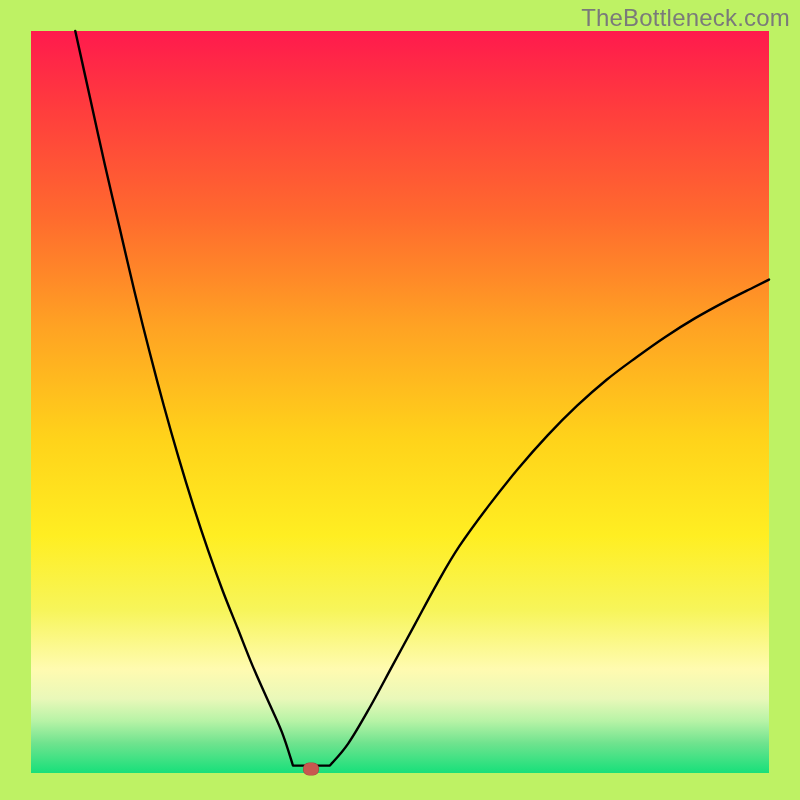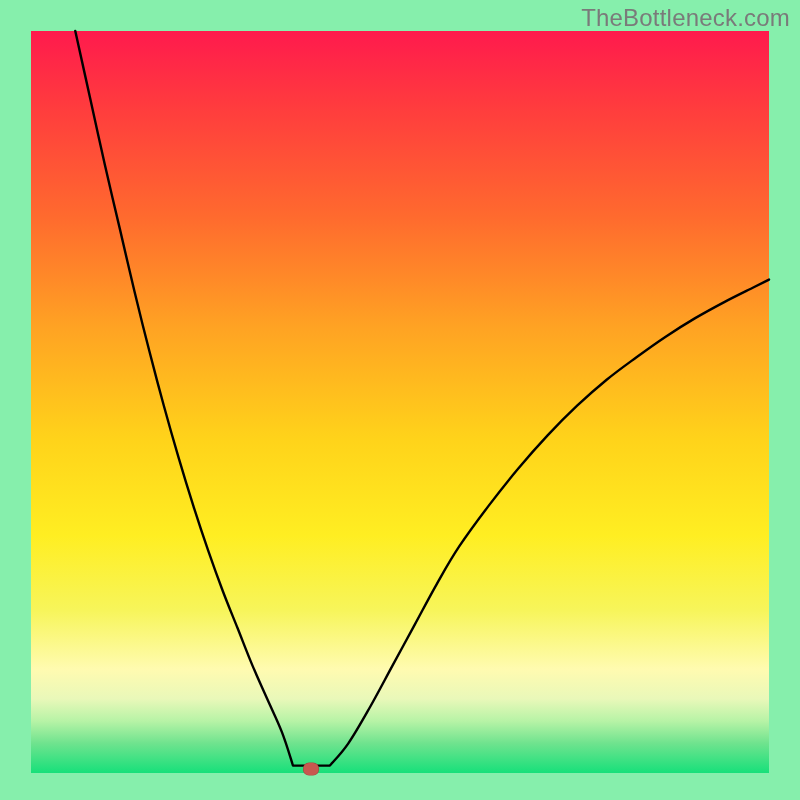--- a/index.html
+++ b/index.html
@@ -8,21 +8,21 @@
     width: 800px;
     height: 800px;
     background: #000;
     overflow: hidden;
     font-family: Arial, Helvetica, sans-serif;
   }
   .frame {
     position: relative;
     width: 800px;
     height: 800px;
-    background: #86efac;
+    background: #bef264;
   }
   .watermark {
     position: absolute;
     top: 4px;
     right: 10px;
     color: #7a7a7a;
     font-size: 24px;
     font-weight: 500;
     letter-spacing: 0.2px;
     z-index: 10;

